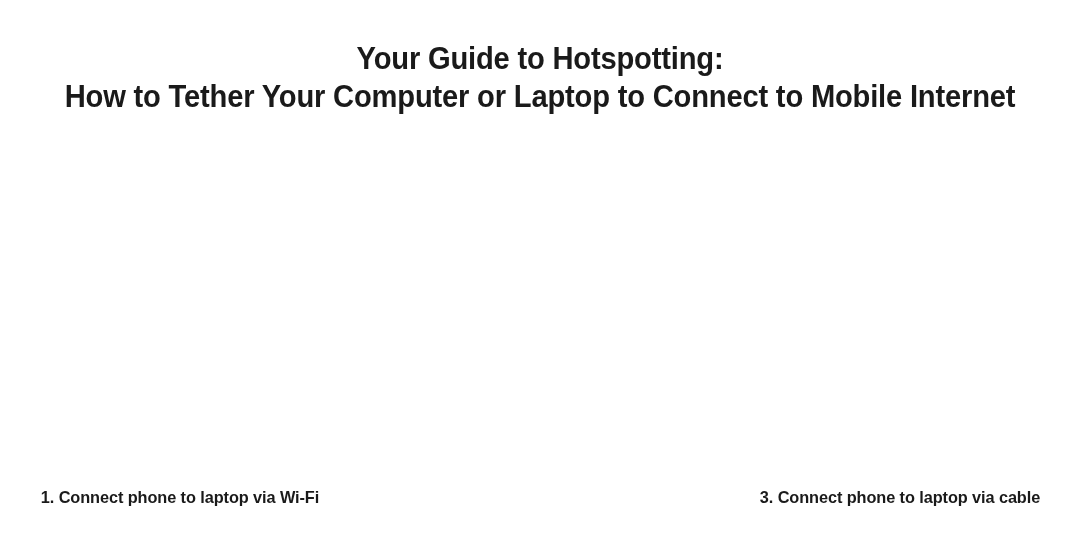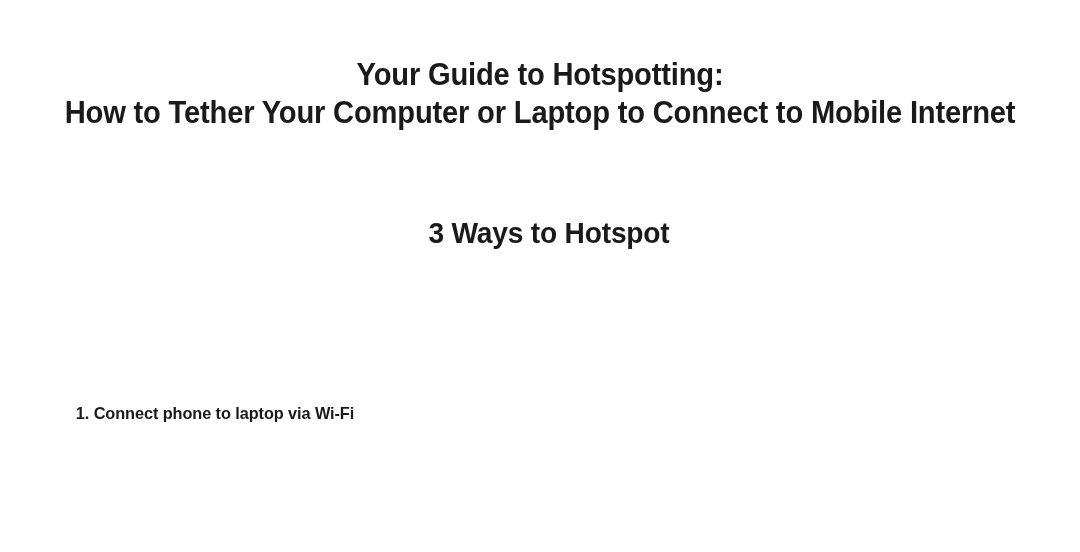--- a/index.html
+++ b/index.html
@@ -23,21 +23,21 @@
     height: 552px;
     box-sizing: border-box;
     display: flex;
     flex-direction: column;
   }
 
   
   .title-block {
     width: 100%;
     text-align: center;
-    padding-top: 56px;
+    padding-top: 40px;
   }
   .title-line {
     display: block;
     font-weight: bold;
     font-size: 31px;
     line-height: 38px;
     letter-spacing: -0.2px;
     color: #1a1a1a;
     transform: scaleX(0.94);
     transform-origin: center top;
@@ -73,21 +73,21 @@
     align-items: flex-end;
     justify-content: space-between;
     width: 100%;
     box-sizing: border-box;
     padding: 0 0 44px 0;
     margin-top: 10px;
   }
   .step {
     width: 33.3333%;
     display: flex;
-    flex-direction: row;
+    flex-direction: column;
     align-items: center;
     justify-content: flex-start;
     box-sizing: border-box;
   }
   .step-image {
     width: 100%;
     height: 196px;
     background: #ffffff;
     border: 0;
     display: block;
@@ -110,28 +110,29 @@
 </head>
 <body>
 
 <div class="infographic">
 
   <div class="title-block">
     <span class="title-line title-line-1">Your Guide to Hotspotting:</span>
     <span class="title-line title-line-2">How to Tether Your Computer or Laptop to Connect to Mobile Internet</span>
   </div>
 
-  <div class="section-heading-wrap">
-    <span class="section-heading">3 Ways to Hotspot</span>
-  </div>
 
   <div class="steps">
 
     <div class="step">
       <div class="step-image"></div>
       <span class="step-caption">1. Connect phone to laptop via Wi-Fi</span>
     </div>
 
 
+    <div class="step">
+      <div class="step-image"></div>
+      <span class="step-caption">3. Connect phone to laptop via cable</span>
+    </div>
 
   </div>
 
 </div>
 
 </body></html>

